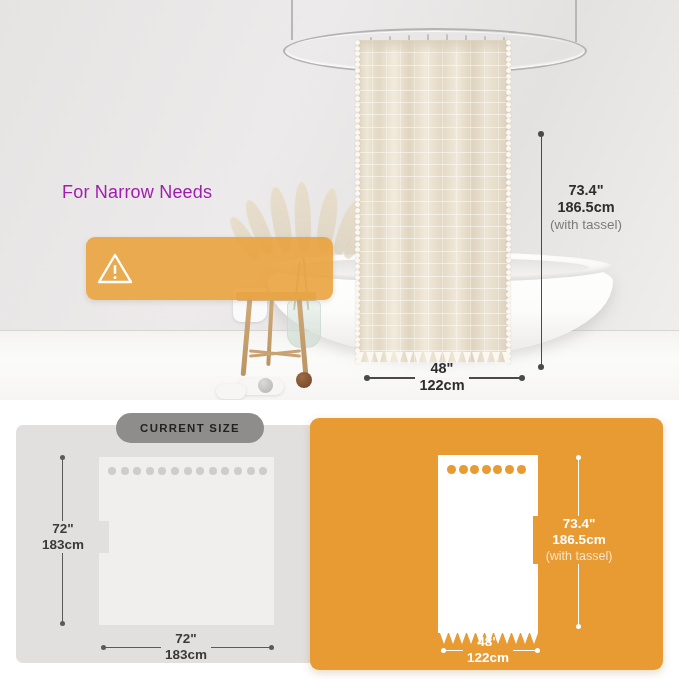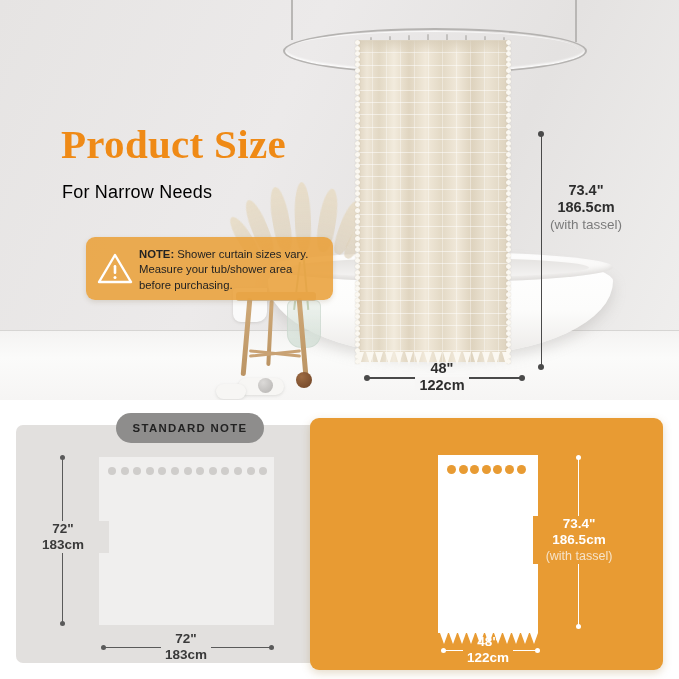--- a/index.html
+++ b/index.html
@@ -69,21 +69,21 @@
   
   .ball-brown{position:absolute;left:296px;top:372px;width:16px;height:16px;border-radius:50%;
               background:radial-gradient(circle at 35% 30%,#9d6b43,#6e4325);}
   .roll{position:absolute;background:#f7f6f4;border-radius:9px;box-shadow:0 1px 3px rgba(170,168,165,.35);}
   .ball-gray{position:absolute;left:258px;top:378px;width:15px;height:15px;border-radius:50%;
              background:radial-gradient(circle at 35% 30%,#dcdad8,#b4b2b0);}
 
   
   .title{position:absolute;left:61px;top:120px;font-family:"Liberation Serif",serif;font-weight:bold;
          font-size:41px;color:#ef8a16;letter-spacing:.3px;}
-  .subtitle{position:absolute;left:62px;top:182px;font-size:18px;color:#000000;letter-spacing:.2px;}
+  .subtitle{position:absolute;left:62px;top:182px;font-size:18px;color:#a21caf;letter-spacing:.2px;}
 
   
   .note{position:absolute;left:86px;top:237px;width:247px;height:63px;border-radius:9px;
         background:rgba(233,160,58,.88);box-shadow:0 2px 5px rgba(120,100,60,.18);}
   .note-ico{position:absolute;left:97px;top:252px;width:36px;height:33px;}
   .note-txt{position:absolute;left:139px;top:247px;width:186px;font-size:11.3px;color:#222;line-height:15.4px;}
   .note-txt b{font-weight:bold;}
 
   
   .dimline{position:absolute;background:#4a4a4a;}
@@ -346,33 +346,28 @@
         <div class="tassel" style="left: 87.3px; top: 0px;"></div>
         <div class="tassel" style="left: 97px; top: 0px;"></div>
         <div class="tassel" style="left: 106.7px; top: 0px;"></div>
         <div class="tassel" style="left: 116.4px; top: 0px;"></div>
         <div class="tassel" style="left: 126.1px; top: 0px;"></div>
         <div class="tassel" style="left: 135.8px; top: 0px;"></div>
         <div class="tassel" style="left: 145.5px; top: 0px;"></div>
       </div>
   </div>
 
-  <div class="title">Product Size</div>
   <div class="subtitle">For Narrow Needs</div>
 
   <div class="note"></div>
   <svg class="note-ico" viewBox="0 0 36 33">
     <path d="M18 3 L34 30 L2 30 Z" fill="none" stroke="#ffffff" stroke-width="2.4" stroke-linejoin="round"></path>
     <rect x="16.7" y="13" width="2.6" height="9" rx="1.3" fill="#ffffff"></rect>
     <circle cx="18" cy="25.6" r="1.5" fill="#ffffff"></circle>
   </svg>
-  <div class="note-txt">
-    <b>NOTE:</b>
-    <span>Shower curtain sizes vary. Measure your tub/shower area before purchasing.</span>
-  </div>
 
   <div class="dimdot" style="left:538px;top:131px;"></div>
   <div class="dimline" style="left:540.5px;top:134px;width:1.6px;height:234px;"></div>
   <div class="dimdot" style="left:538px;top:364px;"></div>
   <div class="dimtxt" style="left:516px;top:182px;width:140px;">
     <div>73.4"</div>
     <div>186.5cm</div>
     <div class="dimsub">(with tassel)</div>
   </div>
 
@@ -394,21 +389,21 @@
       <div class="grom-std" style="left: 158.4px; top: 467px;"></div>
       <div class="grom-std" style="left: 171px; top: 467px;"></div>
       <div class="grom-std" style="left: 183.6px; top: 467px;"></div>
       <div class="grom-std" style="left: 196.2px; top: 467px;"></div>
       <div class="grom-std" style="left: 208.8px; top: 467px;"></div>
       <div class="grom-std" style="left: 221.4px; top: 467px;"></div>
       <div class="grom-std" style="left: 234px; top: 467px;"></div>
       <div class="grom-std" style="left: 246.6px; top: 467px;"></div>
       <div class="grom-std" style="left: 259.2px; top: 467px;"></div>
     </div>
-  <div class="pill pill-std">STANDARD NOTE</div>
+  <div class="pill pill-std">CURRENT SIZE</div>
 
   <div class="wdot" style="left:60px;top:455px;"></div>
   <div class="wline" style="left:62px;top:458px;width:1.4px;height:165px;"></div>
   <div class="wdot" style="left:60px;top:621px;"></div>
   <div class="gtxt" style="left:17px;top:521px;width:92px;background:#e2e0de;">
     <div>72"</div>
     <div>183cm</div>
   </div>
 
   <div class="wdot" style="left:101px;top:645px;"></div>

